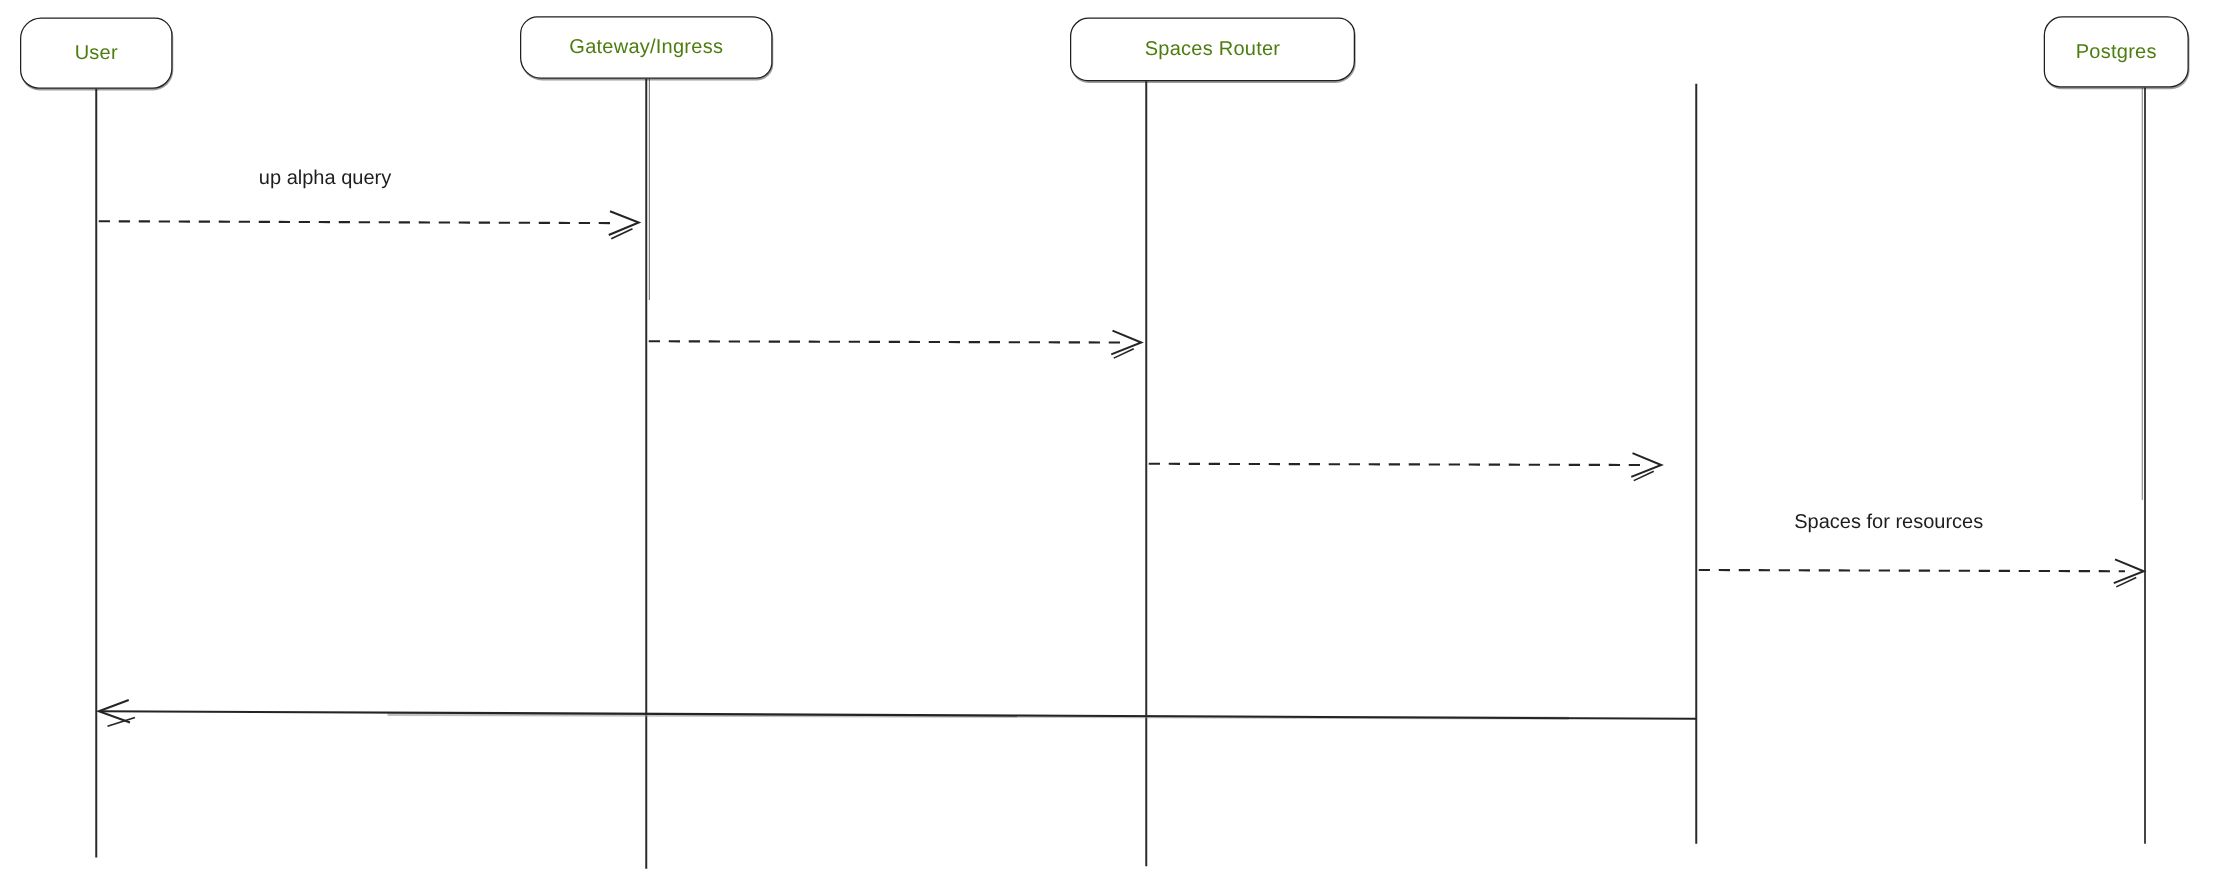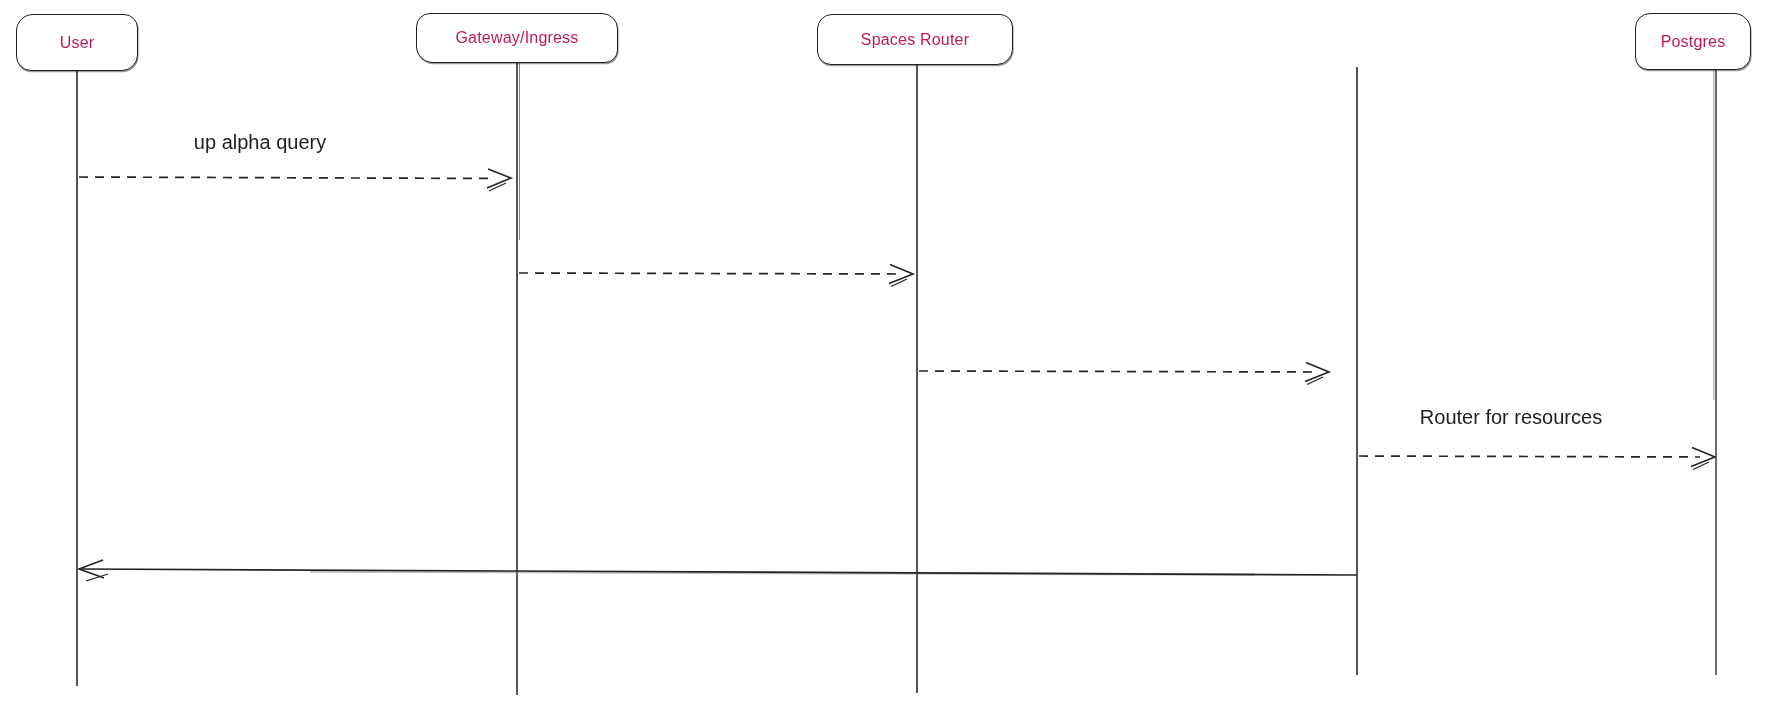--- a/index.html
+++ b/index.html
@@ -31,65 +31,65 @@
     border: 1.8px solid #1f1f1f;
     box-shadow: 0.6px 1.3px 0 rgba(35,35,35,0.45);
     display: flex;
     align-items: center;
     justify-content: center;
     z-index: 2;
   }
   .actor-box .actor-label {
     font-size: 16px;
     letter-spacing: 0.2px;
-    color: #be185d;
+    color: #4d7c0f;
     white-space: nowrap;
   }
   
   .r-a { border-radius: 17px 14px 16px 15px; }
   .r-b { border-radius: 14px 16px 13px 17px; }
   .r-c { border-radius: 15px 13px 16px 14px; }
   .r-d { border-radius: 16px 15px 14px 16px; }
   .r-e { border-radius: 15px 17px 15px 13px; }
 
   .msg-label {
     position: absolute;
     transform: translateX(-50%);
-    font-size: 20px;
+    font-size: 16px;
     line-height: 19px;
     color: #1e1e1e;
     white-space: nowrap;
     z-index: 3;
   }
 </style>
 </head>
 <body>
 
 <div class="canvas">
 
   <div class="actor-box r-a" style="left:16px; top:14px; width:122px; height:57px;">
     <span class="actor-label">User</span>
   </div>
 
   <div class="actor-box r-b" style="left:416px; top:13px; width:202px; height:50px;">
     <span class="actor-label">Gateway/Ingress</span>
   </div>
 
-  <div class="actor-box r-c" style="left:817px; top:14px; width:196px; height:51px;">
+  <div class="actor-box r-c" style="left:856px; top:14px; width:228px; height:51px;">
     <span class="actor-label">Spaces Router</span>
   </div>
 
 
   <div class="actor-box r-e" style="left:1635px; top:13px; width:116px; height:57px;">
     <span class="actor-label">Postgres</span>
   </div>
 
   <div class="msg-label" style="left:260px; top:133px;">up alpha query</div>
 
-  <div class="msg-label" style="left:1511px; top:408px;">Router for resources</div>
+  <div class="msg-label" style="left:1511px; top:408px;">Spaces for resources</div>
 
   <svg class="arrows-layer" viewBox="0 0 1792 713">
 
     <line x1="77" y1="71" x2="77" y2="686" stroke="#2b2b2b" stroke-width="1.6"></line>
     <line x1="517" y1="63" x2="517" y2="695" stroke="#2b2b2b" stroke-width="1.6"></line>
     <line x1="519.5" y1="63" x2="519.5" y2="240" stroke="#2b2b2b" stroke-width="0.9" opacity="0.65"></line>
     <line x1="917" y1="65" x2="917" y2="693" stroke="#2b2b2b" stroke-width="1.6"></line>
     <line x1="1357" y1="67" x2="1357" y2="675" stroke="#2b2b2b" stroke-width="1.6"></line>
     <line x1="1716" y1="70" x2="1716" y2="675" stroke="#2b2b2b" stroke-width="1.4"></line>
     <line x1="1713.8" y1="70" x2="1713.8" y2="400" stroke="#2b2b2b" stroke-width="0.8" opacity="0.6"></line>

